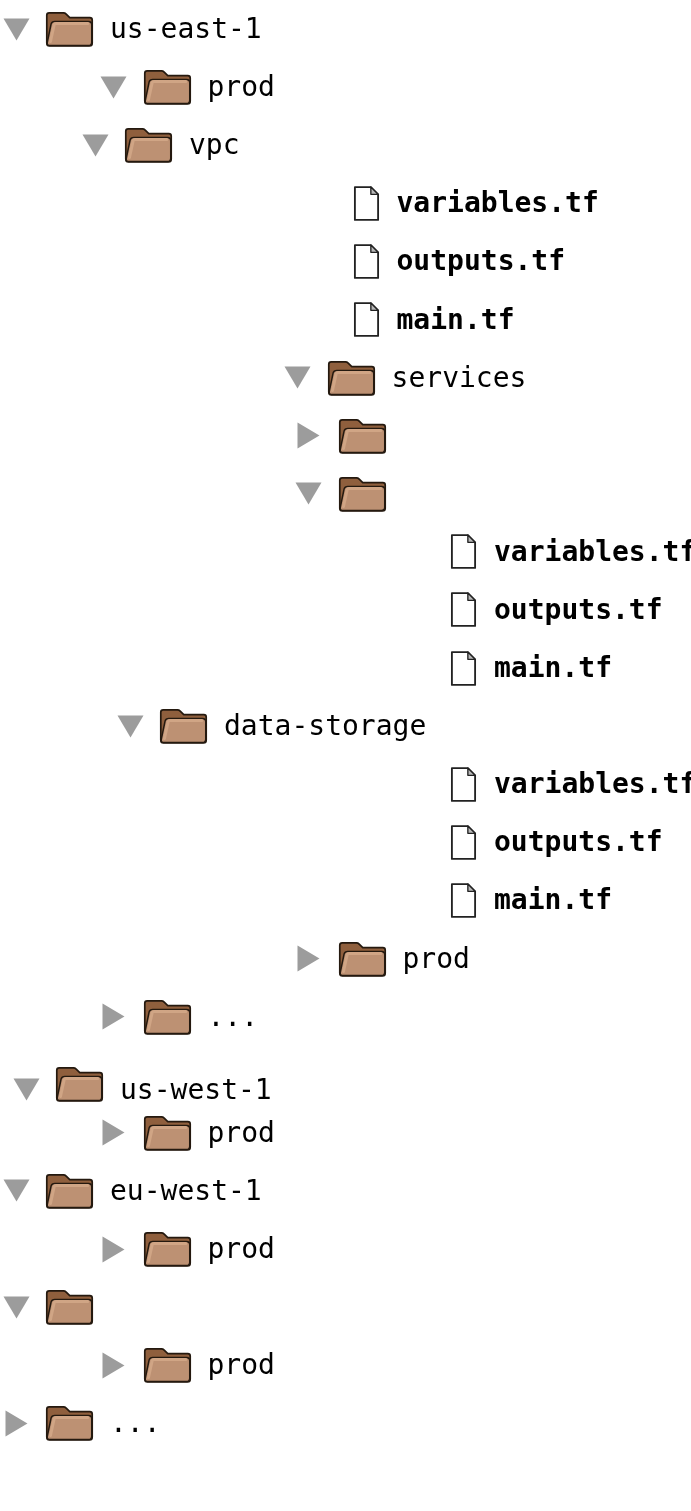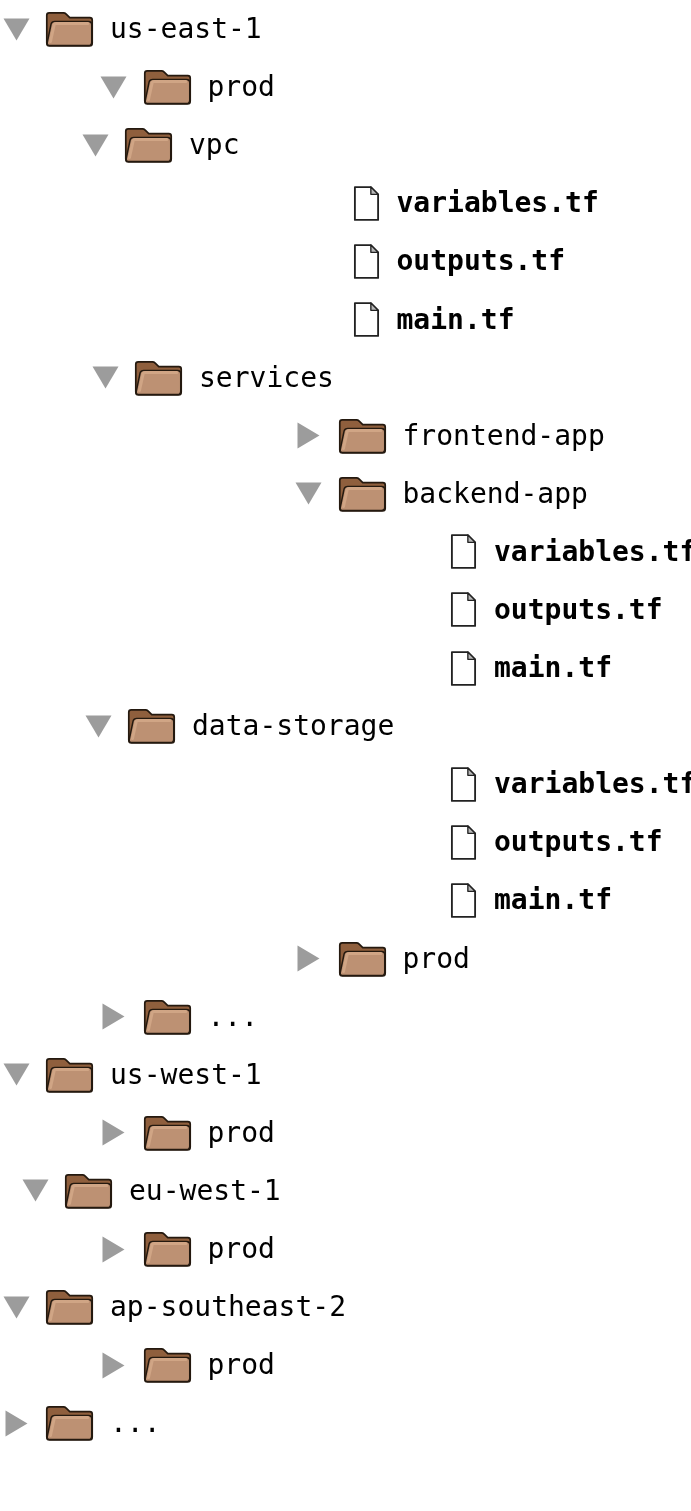--- a/index.html
+++ b/index.html
@@ -133,21 +133,21 @@
 
     <span class="icon-slot">
         <svg width="29" height="37" viewBox="0 0 30 38">
           <path d="M3 2 L19.5 2 L27 9.5 L27 36 L3 36 Z" fill="var(--file-fill)" stroke="var(--file-stroke)" stroke-width="1.9" stroke-linejoin="round"></path>
           <path d="M19.5 2 L19.5 9.5 L27 9.5 Z" fill="var(--file-fold)" stroke="var(--file-stroke)" stroke-width="1.4" stroke-linejoin="round"></path>
         </svg>
       </span>
     <span class="label">main.tf</span>
   </div>
 
-  <div class="row folder" style="padding-left: 91px;">
+  <div class="row folder" style="padding-left: 119px; justify-content: center;">
     <span class="toggle">
         <svg width="27" height="23" viewBox="0 0 27 23">
           <polygon points="0.5,0.5 26.5,0.5 13.5,22.5" fill="var(--triangle)"></polygon>
         </svg>
       </span>
     <span class="icon-slot">
         <svg width="53" height="40" viewBox="0 0 56 42">
           <path d="M4 36 L4 6.5 C4 5 5 4 6.5 4 L21.5 4 C22.8 4 23.7 4.4 24.5 5.2 L28.3 9 L49.5 9 C51 9 52 10 52 11.5 L52 36 C52 37.8 51 38.8 49.2 38.8 L6.8 38.8 C5 38.8 4 37.8 4 36 Z" fill="var(--folder-back)" stroke="var(--outline)" stroke-width="1.8" stroke-linejoin="round"></path>
           <path d="M12.5 13 L48 13 C50.3 13 51.5 14.2 51.5 16.5 L51.5 35 C51.5 37.3 50.3 38.5 48 38.5 L7.2 38.5 C5.1 38.5 4.1 37.2 4.5 35.2 L8.6 15.6 C9 14 10.6 13 12.5 13 Z" fill="var(--folder-front)" stroke="var(--outline)" stroke-width="1.6" stroke-linejoin="round"></path>
           <path d="M7.9 34.2 L11.8 16.4 C12 15.5 12.8 15.1 13.6 15.1 L47.3 15.1" fill="none" stroke="var(--folder-highlight)" stroke-width="3.2" stroke-linecap="round"></path>
@@ -162,37 +162,35 @@
           <polygon points="0.5,0.5 22.5,13.5 0.5,26.5" fill="var(--triangle)"></polygon>
         </svg>
       </span>
     <span class="icon-slot">
         <svg width="53" height="40" viewBox="0 0 56 42">
           <path d="M4 36 L4 6.5 C4 5 5 4 6.5 4 L21.5 4 C22.8 4 23.7 4.4 24.5 5.2 L28.3 9 L49.5 9 C51 9 52 10 52 11.5 L52 36 C52 37.8 51 38.8 49.2 38.8 L6.8 38.8 C5 38.8 4 37.8 4 36 Z" fill="var(--folder-back)" stroke="var(--outline)" stroke-width="1.8" stroke-linejoin="round"></path>
           <path d="M12.5 13 L48 13 C50.3 13 51.5 14.2 51.5 16.5 L51.5 35 C51.5 37.3 50.3 38.5 48 38.5 L7.2 38.5 C5.1 38.5 4.1 37.2 4.5 35.2 L8.6 15.6 C9 14 10.6 13 12.5 13 Z" fill="var(--folder-front)" stroke="var(--outline)" stroke-width="1.6" stroke-linejoin="round"></path>
           <path d="M7.9 34.2 L11.8 16.4 C12 15.5 12.8 15.1 13.6 15.1 L47.3 15.1" fill="none" stroke="var(--folder-highlight)" stroke-width="3.2" stroke-linecap="round"></path>
         </svg>
       </span>
-    <span class="label">frontend-app</span>
   </div>
 
   <div class="row folder" style="padding-left: 294.5px;">
     <span class="toggle">
         <svg width="27" height="23" viewBox="0 0 27 23">
           <polygon points="0.5,0.5 26.5,0.5 13.5,22.5" fill="var(--triangle)"></polygon>
         </svg>
       </span>
     <span class="icon-slot">
         <svg width="53" height="40" viewBox="0 0 56 42">
           <path d="M4 36 L4 6.5 C4 5 5 4 6.5 4 L21.5 4 C22.8 4 23.7 4.4 24.5 5.2 L28.3 9 L49.5 9 C51 9 52 10 52 11.5 L52 36 C52 37.8 51 38.8 49.2 38.8 L6.8 38.8 C5 38.8 4 37.8 4 36 Z" fill="var(--folder-back)" stroke="var(--outline)" stroke-width="1.8" stroke-linejoin="round"></path>
           <path d="M12.5 13 L48 13 C50.3 13 51.5 14.2 51.5 16.5 L51.5 35 C51.5 37.3 50.3 38.5 48 38.5 L7.2 38.5 C5.1 38.5 4.1 37.2 4.5 35.2 L8.6 15.6 C9 14 10.6 13 12.5 13 Z" fill="var(--folder-front)" stroke="var(--outline)" stroke-width="1.6" stroke-linejoin="round"></path>
           <path d="M7.9 34.2 L11.8 16.4 C12 15.5 12.8 15.1 13.6 15.1 L47.3 15.1" fill="none" stroke="var(--folder-highlight)" stroke-width="3.2" stroke-linecap="round"></path>
         </svg>
       </span>
-    <span class="label">backend-app</span>
   </div>
 
   <div class="row file" style="padding-left: 449px;">
 
     <span class="icon-slot">
         <svg width="29" height="37" viewBox="0 0 30 38">
           <path d="M3 2 L19.5 2 L27 9.5 L27 36 L3 36 Z" fill="var(--file-fill)" stroke="var(--file-stroke)" stroke-width="1.9" stroke-linejoin="round"></path>
           <path d="M19.5 2 L19.5 9.5 L27 9.5 Z" fill="var(--file-fold)" stroke="var(--file-stroke)" stroke-width="1.4" stroke-linejoin="round"></path>
         </svg>
       </span>
@@ -214,21 +212,21 @@
 
     <span class="icon-slot">
         <svg width="29" height="37" viewBox="0 0 30 38">
           <path d="M3 2 L19.5 2 L27 9.5 L27 36 L3 36 Z" fill="var(--file-fill)" stroke="var(--file-stroke)" stroke-width="1.9" stroke-linejoin="round"></path>
           <path d="M19.5 2 L19.5 9.5 L27 9.5 Z" fill="var(--file-fold)" stroke="var(--file-stroke)" stroke-width="1.4" stroke-linejoin="round"></path>
         </svg>
       </span>
     <span class="label">main.tf</span>
   </div>
 
-  <div class="row folder" style="padding-left: 84px;">
+  <div class="row folder" style="padding-left: 116px;">
     <span class="toggle">
         <svg width="27" height="23" viewBox="0 0 27 23">
           <polygon points="0.5,0.5 26.5,0.5 13.5,22.5" fill="var(--triangle)"></polygon>
         </svg>
       </span>
     <span class="icon-slot">
         <svg width="53" height="40" viewBox="0 0 56 42">
           <path d="M4 36 L4 6.5 C4 5 5 4 6.5 4 L21.5 4 C22.8 4 23.7 4.4 24.5 5.2 L28.3 9 L49.5 9 C51 9 52 10 52 11.5 L52 36 C52 37.8 51 38.8 49.2 38.8 L6.8 38.8 C5 38.8 4 37.8 4 36 Z" fill="var(--folder-back)" stroke="var(--outline)" stroke-width="1.8" stroke-linejoin="round"></path>
           <path d="M12.5 13 L48 13 C50.3 13 51.5 14.2 51.5 16.5 L51.5 35 C51.5 37.3 50.3 38.5 48 38.5 L7.2 38.5 C5.1 38.5 4.1 37.2 4.5 35.2 L8.6 15.6 C9 14 10.6 13 12.5 13 Z" fill="var(--folder-front)" stroke="var(--outline)" stroke-width="1.6" stroke-linejoin="round"></path>
           <path d="M7.9 34.2 L11.8 16.4 C12 15.5 12.8 15.1 13.6 15.1 L47.3 15.1" fill="none" stroke="var(--folder-highlight)" stroke-width="3.2" stroke-linecap="round"></path>
@@ -296,118 +294,117 @@
     <span class="icon-slot">
         <svg width="53" height="40" viewBox="0 0 56 42">
           <path d="M4 36 L4 6.5 C4 5 5 4 6.5 4 L21.5 4 C22.8 4 23.7 4.4 24.5 5.2 L28.3 9 L49.5 9 C51 9 52 10 52 11.5 L52 36 C52 37.8 51 38.8 49.2 38.8 L6.8 38.8 C5 38.8 4 37.8 4 36 Z" fill="var(--folder-back)" stroke="var(--outline)" stroke-width="1.8" stroke-linejoin="round"></path>
           <path d="M12.5 13 L48 13 C50.3 13 51.5 14.2 51.5 16.5 L51.5 35 C51.5 37.3 50.3 38.5 48 38.5 L7.2 38.5 C5.1 38.5 4.1 37.2 4.5 35.2 L8.6 15.6 C9 14 10.6 13 12.5 13 Z" fill="var(--folder-front)" stroke="var(--outline)" stroke-width="1.6" stroke-linejoin="round"></path>
           <path d="M7.9 34.2 L11.8 16.4 C12 15.5 12.8 15.1 13.6 15.1 L47.3 15.1" fill="none" stroke="var(--folder-highlight)" stroke-width="3.2" stroke-linecap="round"></path>
         </svg>
       </span>
     <span class="label">...</span>
   </div>
 
+  <div class="row folder" style="padding-left: 12px; align-items: flex-end;">
+    <span class="toggle">
+        <svg width="27" height="23" viewBox="0 0 27 23">
+          <polygon points="0.5,0.5 26.5,0.5 13.5,22.5" fill="var(--triangle)"></polygon>
+        </svg>
+      </span>
+    <span class="icon-slot">
+        <svg width="53" height="40" viewBox="0 0 56 42">
+          <path d="M4 36 L4 6.5 C4 5 5 4 6.5 4 L21.5 4 C22.8 4 23.7 4.4 24.5 5.2 L28.3 9 L49.5 9 C51 9 52 10 52 11.5 L52 36 C52 37.8 51 38.8 49.2 38.8 L6.8 38.8 C5 38.8 4 37.8 4 36 Z" fill="var(--folder-back)" stroke="var(--outline)" stroke-width="1.8" stroke-linejoin="round"></path>
+          <path d="M12.5 13 L48 13 C50.3 13 51.5 14.2 51.5 16.5 L51.5 35 C51.5 37.3 50.3 38.5 48 38.5 L7.2 38.5 C5.1 38.5 4.1 37.2 4.5 35.2 L8.6 15.6 C9 14 10.6 13 12.5 13 Z" fill="var(--folder-front)" stroke="var(--outline)" stroke-width="1.6" stroke-linejoin="round"></path>
+          <path d="M7.9 34.2 L11.8 16.4 C12 15.5 12.8 15.1 13.6 15.1 L47.3 15.1" fill="none" stroke="var(--folder-highlight)" stroke-width="3.2" stroke-linecap="round"></path>
+        </svg>
+      </span>
+    <span class="label">us-west-1</span>
+  </div>
+
+  <div class="row folder" style="padding-left: 99.5px;">
+    <span class="toggle">
+        <svg width="23" height="27" viewBox="0 0 23 27">
+          <polygon points="0.5,0.5 22.5,13.5 0.5,26.5" fill="var(--triangle)"></polygon>
+        </svg>
+      </span>
+    <span class="icon-slot">
+        <svg width="53" height="40" viewBox="0 0 56 42">
+          <path d="M4 36 L4 6.5 C4 5 5 4 6.5 4 L21.5 4 C22.8 4 23.7 4.4 24.5 5.2 L28.3 9 L49.5 9 C51 9 52 10 52 11.5 L52 36 C52 37.8 51 38.8 49.2 38.8 L6.8 38.8 C5 38.8 4 37.8 4 36 Z" fill="var(--folder-back)" stroke="var(--outline)" stroke-width="1.8" stroke-linejoin="round"></path>
+          <path d="M12.5 13 L48 13 C50.3 13 51.5 14.2 51.5 16.5 L51.5 35 C51.5 37.3 50.3 38.5 48 38.5 L7.2 38.5 C5.1 38.5 4.1 37.2 4.5 35.2 L8.6 15.6 C9 14 10.6 13 12.5 13 Z" fill="var(--folder-front)" stroke="var(--outline)" stroke-width="1.6" stroke-linejoin="round"></path>
+          <path d="M7.9 34.2 L11.8 16.4 C12 15.5 12.8 15.1 13.6 15.1 L47.3 15.1" fill="none" stroke="var(--folder-highlight)" stroke-width="3.2" stroke-linecap="round"></path>
+        </svg>
+      </span>
+    <span class="label">prod</span>
+  </div>
+
   <div class="row folder" style="padding-left: 2px;">
     <span class="toggle">
         <svg width="27" height="23" viewBox="0 0 27 23">
           <polygon points="0.5,0.5 26.5,0.5 13.5,22.5" fill="var(--triangle)"></polygon>
         </svg>
       </span>
     <span class="icon-slot">
         <svg width="53" height="40" viewBox="0 0 56 42">
           <path d="M4 36 L4 6.5 C4 5 5 4 6.5 4 L21.5 4 C22.8 4 23.7 4.4 24.5 5.2 L28.3 9 L49.5 9 C51 9 52 10 52 11.5 L52 36 C52 37.8 51 38.8 49.2 38.8 L6.8 38.8 C5 38.8 4 37.8 4 36 Z" fill="var(--folder-back)" stroke="var(--outline)" stroke-width="1.8" stroke-linejoin="round"></path>
           <path d="M12.5 13 L48 13 C50.3 13 51.5 14.2 51.5 16.5 L51.5 35 C51.5 37.3 50.3 38.5 48 38.5 L7.2 38.5 C5.1 38.5 4.1 37.2 4.5 35.2 L8.6 15.6 C9 14 10.6 13 12.5 13 Z" fill="var(--folder-front)" stroke="var(--outline)" stroke-width="1.6" stroke-linejoin="round"></path>
           <path d="M7.9 34.2 L11.8 16.4 C12 15.5 12.8 15.1 13.6 15.1 L47.3 15.1" fill="none" stroke="var(--folder-highlight)" stroke-width="3.2" stroke-linecap="round"></path>
         </svg>
       </span>
-    <span class="label">us-west-1</span>
+    <span class="label">eu-west-1</span>
   </div>
 
   <div class="row folder" style="padding-left: 99.5px;">
     <span class="toggle">
         <svg width="23" height="27" viewBox="0 0 23 27">
           <polygon points="0.5,0.5 22.5,13.5 0.5,26.5" fill="var(--triangle)"></polygon>
         </svg>
       </span>
     <span class="icon-slot">
         <svg width="53" height="40" viewBox="0 0 56 42">
           <path d="M4 36 L4 6.5 C4 5 5 4 6.5 4 L21.5 4 C22.8 4 23.7 4.4 24.5 5.2 L28.3 9 L49.5 9 C51 9 52 10 52 11.5 L52 36 C52 37.8 51 38.8 49.2 38.8 L6.8 38.8 C5 38.8 4 37.8 4 36 Z" fill="var(--folder-back)" stroke="var(--outline)" stroke-width="1.8" stroke-linejoin="round"></path>
           <path d="M12.5 13 L48 13 C50.3 13 51.5 14.2 51.5 16.5 L51.5 35 C51.5 37.3 50.3 38.5 48 38.5 L7.2 38.5 C5.1 38.5 4.1 37.2 4.5 35.2 L8.6 15.6 C9 14 10.6 13 12.5 13 Z" fill="var(--folder-front)" stroke="var(--outline)" stroke-width="1.6" stroke-linejoin="round"></path>
           <path d="M7.9 34.2 L11.8 16.4 C12 15.5 12.8 15.1 13.6 15.1 L47.3 15.1" fill="none" stroke="var(--folder-highlight)" stroke-width="3.2" stroke-linecap="round"></path>
         </svg>
       </span>
     <span class="label">prod</span>
   </div>
 
-  <div class="row folder" style="padding-left: 10px; margin-left: 11px;">
-    <span class="toggle">
-        <svg width="27" height="23" viewBox="0 0 27 23">
-          <polygon points="0.5,0.5 26.5,0.5 13.5,22.5" fill="var(--triangle)"></polygon>
-        </svg>
-      </span>
-    <span class="icon-slot">
-        <svg width="53" height="40" viewBox="0 0 56 42">
-          <path d="M4 36 L4 6.5 C4 5 5 4 6.5 4 L21.5 4 C22.8 4 23.7 4.4 24.5 5.2 L28.3 9 L49.5 9 C51 9 52 10 52 11.5 L52 36 C52 37.8 51 38.8 49.2 38.8 L6.8 38.8 C5 38.8 4 37.8 4 36 Z" fill="var(--folder-back)" stroke="var(--outline)" stroke-width="1.8" stroke-linejoin="round"></path>
-          <path d="M12.5 13 L48 13 C50.3 13 51.5 14.2 51.5 16.5 L51.5 35 C51.5 37.3 50.3 38.5 48 38.5 L7.2 38.5 C5.1 38.5 4.1 37.2 4.5 35.2 L8.6 15.6 C9 14 10.6 13 12.5 13 Z" fill="var(--folder-front)" stroke="var(--outline)" stroke-width="1.6" stroke-linejoin="round"></path>
-          <path d="M7.9 34.2 L11.8 16.4 C12 15.5 12.8 15.1 13.6 15.1 L47.3 15.1" fill="none" stroke="var(--folder-highlight)" stroke-width="3.2" stroke-linecap="round"></path>
-        </svg>
-      </span>
-    <span class="label">eu-west-1</span>
+  <div class="row folder" style="padding-left: 2px;">
+    <span class="toggle">
+        <svg width="27" height="23" viewBox="0 0 27 23">
+          <polygon points="0.5,0.5 26.5,0.5 13.5,22.5" fill="var(--triangle)"></polygon>
+        </svg>
+      </span>
+    <span class="icon-slot">
+        <svg width="53" height="40" viewBox="0 0 56 42">
+          <path d="M4 36 L4 6.5 C4 5 5 4 6.5 4 L21.5 4 C22.8 4 23.7 4.4 24.5 5.2 L28.3 9 L49.5 9 C51 9 52 10 52 11.5 L52 36 C52 37.8 51 38.8 49.2 38.8 L6.8 38.8 C5 38.8 4 37.8 4 36 Z" fill="var(--folder-back)" stroke="var(--outline)" stroke-width="1.8" stroke-linejoin="round"></path>
+          <path d="M12.5 13 L48 13 C50.3 13 51.5 14.2 51.5 16.5 L51.5 35 C51.5 37.3 50.3 38.5 48 38.5 L7.2 38.5 C5.1 38.5 4.1 37.2 4.5 35.2 L8.6 15.6 C9 14 10.6 13 12.5 13 Z" fill="var(--folder-front)" stroke="var(--outline)" stroke-width="1.6" stroke-linejoin="round"></path>
+          <path d="M7.9 34.2 L11.8 16.4 C12 15.5 12.8 15.1 13.6 15.1 L47.3 15.1" fill="none" stroke="var(--folder-highlight)" stroke-width="3.2" stroke-linecap="round"></path>
+        </svg>
+      </span>
   </div>
 
   <div class="row folder" style="padding-left: 99.5px;">
     <span class="toggle">
         <svg width="23" height="27" viewBox="0 0 23 27">
           <polygon points="0.5,0.5 22.5,13.5 0.5,26.5" fill="var(--triangle)"></polygon>
         </svg>
       </span>
     <span class="icon-slot">
         <svg width="53" height="40" viewBox="0 0 56 42">
           <path d="M4 36 L4 6.5 C4 5 5 4 6.5 4 L21.5 4 C22.8 4 23.7 4.4 24.5 5.2 L28.3 9 L49.5 9 C51 9 52 10 52 11.5 L52 36 C52 37.8 51 38.8 49.2 38.8 L6.8 38.8 C5 38.8 4 37.8 4 36 Z" fill="var(--folder-back)" stroke="var(--outline)" stroke-width="1.8" stroke-linejoin="round"></path>
           <path d="M12.5 13 L48 13 C50.3 13 51.5 14.2 51.5 16.5 L51.5 35 C51.5 37.3 50.3 38.5 48 38.5 L7.2 38.5 C5.1 38.5 4.1 37.2 4.5 35.2 L8.6 15.6 C9 14 10.6 13 12.5 13 Z" fill="var(--folder-front)" stroke="var(--outline)" stroke-width="1.6" stroke-linejoin="round"></path>
           <path d="M7.9 34.2 L11.8 16.4 C12 15.5 12.8 15.1 13.6 15.1 L47.3 15.1" fill="none" stroke="var(--folder-highlight)" stroke-width="3.2" stroke-linecap="round"></path>
         </svg>
       </span>
     <span class="label">prod</span>
   </div>
 
   <div class="row folder" style="padding-left: 2px;">
     <span class="toggle">
-        <svg width="27" height="23" viewBox="0 0 27 23">
-          <polygon points="0.5,0.5 26.5,0.5 13.5,22.5" fill="var(--triangle)"></polygon>
-        </svg>
-      </span>
-    <span class="icon-slot">
-        <svg width="53" height="40" viewBox="0 0 56 42">
-          <path d="M4 36 L4 6.5 C4 5 5 4 6.5 4 L21.5 4 C22.8 4 23.7 4.4 24.5 5.2 L28.3 9 L49.5 9 C51 9 52 10 52 11.5 L52 36 C52 37.8 51 38.8 49.2 38.8 L6.8 38.8 C5 38.8 4 37.8 4 36 Z" fill="var(--folder-back)" stroke="var(--outline)" stroke-width="1.8" stroke-linejoin="round"></path>
-          <path d="M12.5 13 L48 13 C50.3 13 51.5 14.2 51.5 16.5 L51.5 35 C51.5 37.3 50.3 38.5 48 38.5 L7.2 38.5 C5.1 38.5 4.1 37.2 4.5 35.2 L8.6 15.6 C9 14 10.6 13 12.5 13 Z" fill="var(--folder-front)" stroke="var(--outline)" stroke-width="1.6" stroke-linejoin="round"></path>
-          <path d="M7.9 34.2 L11.8 16.4 C12 15.5 12.8 15.1 13.6 15.1 L47.3 15.1" fill="none" stroke="var(--folder-highlight)" stroke-width="3.2" stroke-linecap="round"></path>
-        </svg>
-      </span>
-    <span class="label">ap-southeast-2</span>
-  </div>
-
-  <div class="row folder" style="padding-left: 99.5px;">
-    <span class="toggle">
-        <svg width="23" height="27" viewBox="0 0 23 27">
-          <polygon points="0.5,0.5 22.5,13.5 0.5,26.5" fill="var(--triangle)"></polygon>
-        </svg>
-      </span>
-    <span class="icon-slot">
-        <svg width="53" height="40" viewBox="0 0 56 42">
-          <path d="M4 36 L4 6.5 C4 5 5 4 6.5 4 L21.5 4 C22.8 4 23.7 4.4 24.5 5.2 L28.3 9 L49.5 9 C51 9 52 10 52 11.5 L52 36 C52 37.8 51 38.8 49.2 38.8 L6.8 38.8 C5 38.8 4 37.8 4 36 Z" fill="var(--folder-back)" stroke="var(--outline)" stroke-width="1.8" stroke-linejoin="round"></path>
-          <path d="M12.5 13 L48 13 C50.3 13 51.5 14.2 51.5 16.5 L51.5 35 C51.5 37.3 50.3 38.5 48 38.5 L7.2 38.5 C5.1 38.5 4.1 37.2 4.5 35.2 L8.6 15.6 C9 14 10.6 13 12.5 13 Z" fill="var(--folder-front)" stroke="var(--outline)" stroke-width="1.6" stroke-linejoin="round"></path>
-          <path d="M7.9 34.2 L11.8 16.4 C12 15.5 12.8 15.1 13.6 15.1 L47.3 15.1" fill="none" stroke="var(--folder-highlight)" stroke-width="3.2" stroke-linecap="round"></path>
-        </svg>
-      </span>
-    <span class="label">prod</span>
-  </div>
-
-  <div class="row folder" style="padding-left: 2px;">
-    <span class="toggle">
         <svg width="23" height="27" viewBox="0 0 23 27">
           <polygon points="0.5,0.5 22.5,13.5 0.5,26.5" fill="var(--triangle)"></polygon>
         </svg>
       </span>
     <span class="icon-slot">
         <svg width="53" height="40" viewBox="0 0 56 42">
           <path d="M4 36 L4 6.5 C4 5 5 4 6.5 4 L21.5 4 C22.8 4 23.7 4.4 24.5 5.2 L28.3 9 L49.5 9 C51 9 52 10 52 11.5 L52 36 C52 37.8 51 38.8 49.2 38.8 L6.8 38.8 C5 38.8 4 37.8 4 36 Z" fill="var(--folder-back)" stroke="var(--outline)" stroke-width="1.8" stroke-linejoin="round"></path>
           <path d="M12.5 13 L48 13 C50.3 13 51.5 14.2 51.5 16.5 L51.5 35 C51.5 37.3 50.3 38.5 48 38.5 L7.2 38.5 C5.1 38.5 4.1 37.2 4.5 35.2 L8.6 15.6 C9 14 10.6 13 12.5 13 Z" fill="var(--folder-front)" stroke="var(--outline)" stroke-width="1.6" stroke-linejoin="round"></path>
           <path d="M7.9 34.2 L11.8 16.4 C12 15.5 12.8 15.1 13.6 15.1 L47.3 15.1" fill="none" stroke="var(--folder-highlight)" stroke-width="3.2" stroke-linecap="round"></path>
         </svg>

